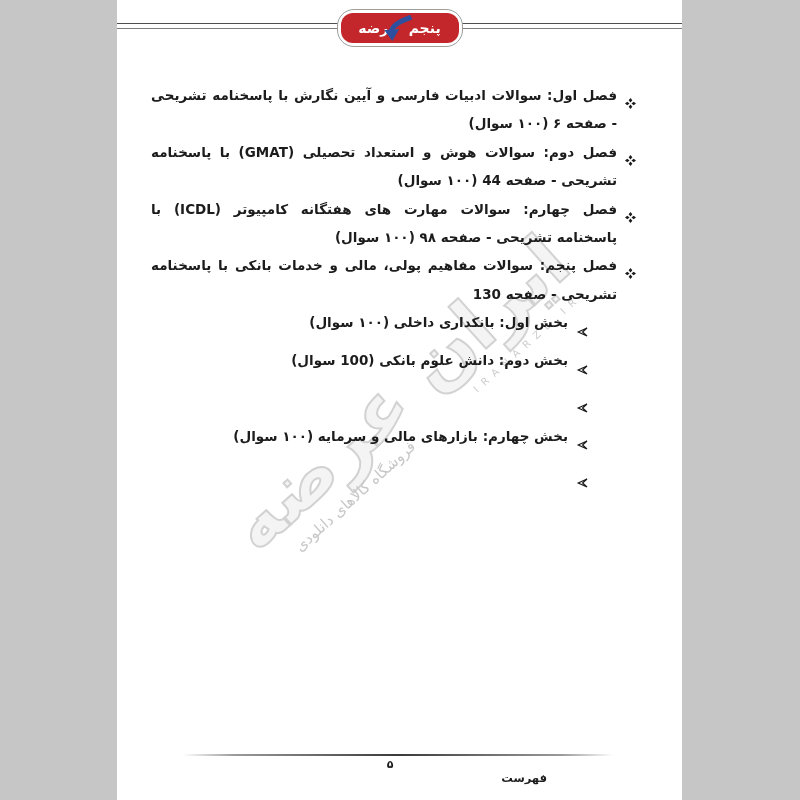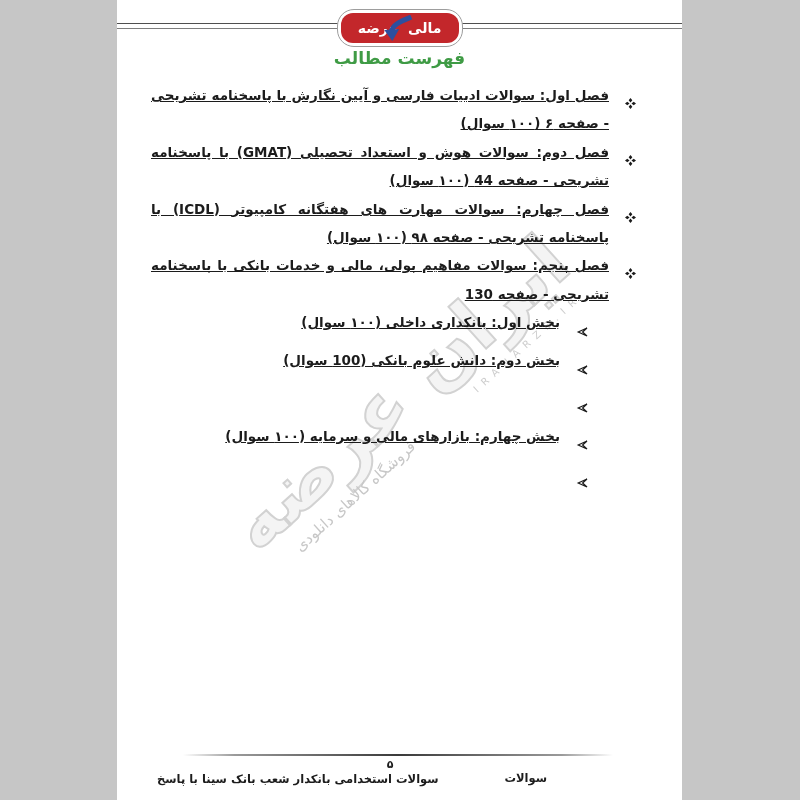--- a/index.html
+++ b/index.html
@@ -49,21 +49,21 @@
   .content {
     position:absolute; top:81px; left:0; right:0;
     direction:rtl;
     font-size:13.5px; font-weight:bold; color:#1c1c1c;
     line-height:28.4px;
     z-index:1;
   }
   ul.chapters, ul.sections { list-style:none; margin:0; }
   ul.chapters { padding:0 46px 0 34px; }
   ul.sections { padding:0 94px 0 34px; }
-  li.toc-item { display:flex; gap:16px; align-items:flex-start;text-decoration:underline; }
+  li.toc-item { display:flex; gap:8px; align-items:flex-start; }
   li.toc-item .bullet { flex:none; margin-top:9px; }
   ul.sections li.toc-item .bullet { margin-top:9.5px; }
   li.toc-item .txt { flex:1; text-align:justify; }
   
   .watermark {
     position:absolute; left:286px; top:398px;
     transform:translate(-50%,-50%) rotate(-42deg);
     z-index:0; text-align:center; white-space:nowrap;
     pointer-events:none;
   }
@@ -99,30 +99,29 @@
   }
 </style>
 </head>
 <body>
 
 <div class="page">
 
   <div class="header-rule"></div>
   <div class="logo-capsule">
     <div class="logo-red">
-      <span>مالی</span>
+      <span>پنجم</span>
       <span>عرضه</span>
       <svg class="logo-arrow" width="34" height="30" viewBox="0 0 34 30">
         <path d="M31 2 C 22 6, 12 9, 11 17" stroke="#2d4f9e" stroke-width="5" fill="none"></path>
         <path d="M4 15 L19 14 L12 26 Z" fill="#2d4f9e"></path>
       </svg>
     </div>
   </div>
 
-  <div class="page-title">فهرست مطالب</div>
 
   <div class="content">
     <ul class="chapters">
       <li class="toc-item">
         <span class="bullet"><svg width="11" height="11" viewBox="0 0 12 12">
               <path d="M6 0 L8 2.5 6 5 4 2.5Z M6 7 L8 9.5 6 12 4 9.5Z M0 6 L2.5 4 5 6 2.5 8Z M7 6 L9.5 4 12 6 9.5 8Z" fill="#1c1c1c"></path>
             </svg></span>
         <span class="txt">فصل اول: سوالات ادبیات فارسی و آیین نگارش با پاسخنامه تشریحی - صفحه ۶ (۱۰۰ سوال)</span>
       </li>
       <li class="toc-item">
@@ -179,16 +178,15 @@
   <div class="watermark">
     <div class="wm-big">ایران عرضه</div>
     <div class="wm-sub">
       <span class="wm-small">فروشگاه کالاهای دانلودی</span>
       <span class="wm-domain">IRANARZE.IR</span>
     </div>
   </div>
 
   <div class="footer-rule"></div>
   <div class="page-number">۵</div>
-  <div class="footer-label-right">سوالات</div>
-  <div class="footer-label-left">سوالات استخدامی بانکدار شعب بانک سینا با پاسخ</div>
+  <div class="footer-label-right">فهرست</div>
 
 </div>
 
 </body></html>

